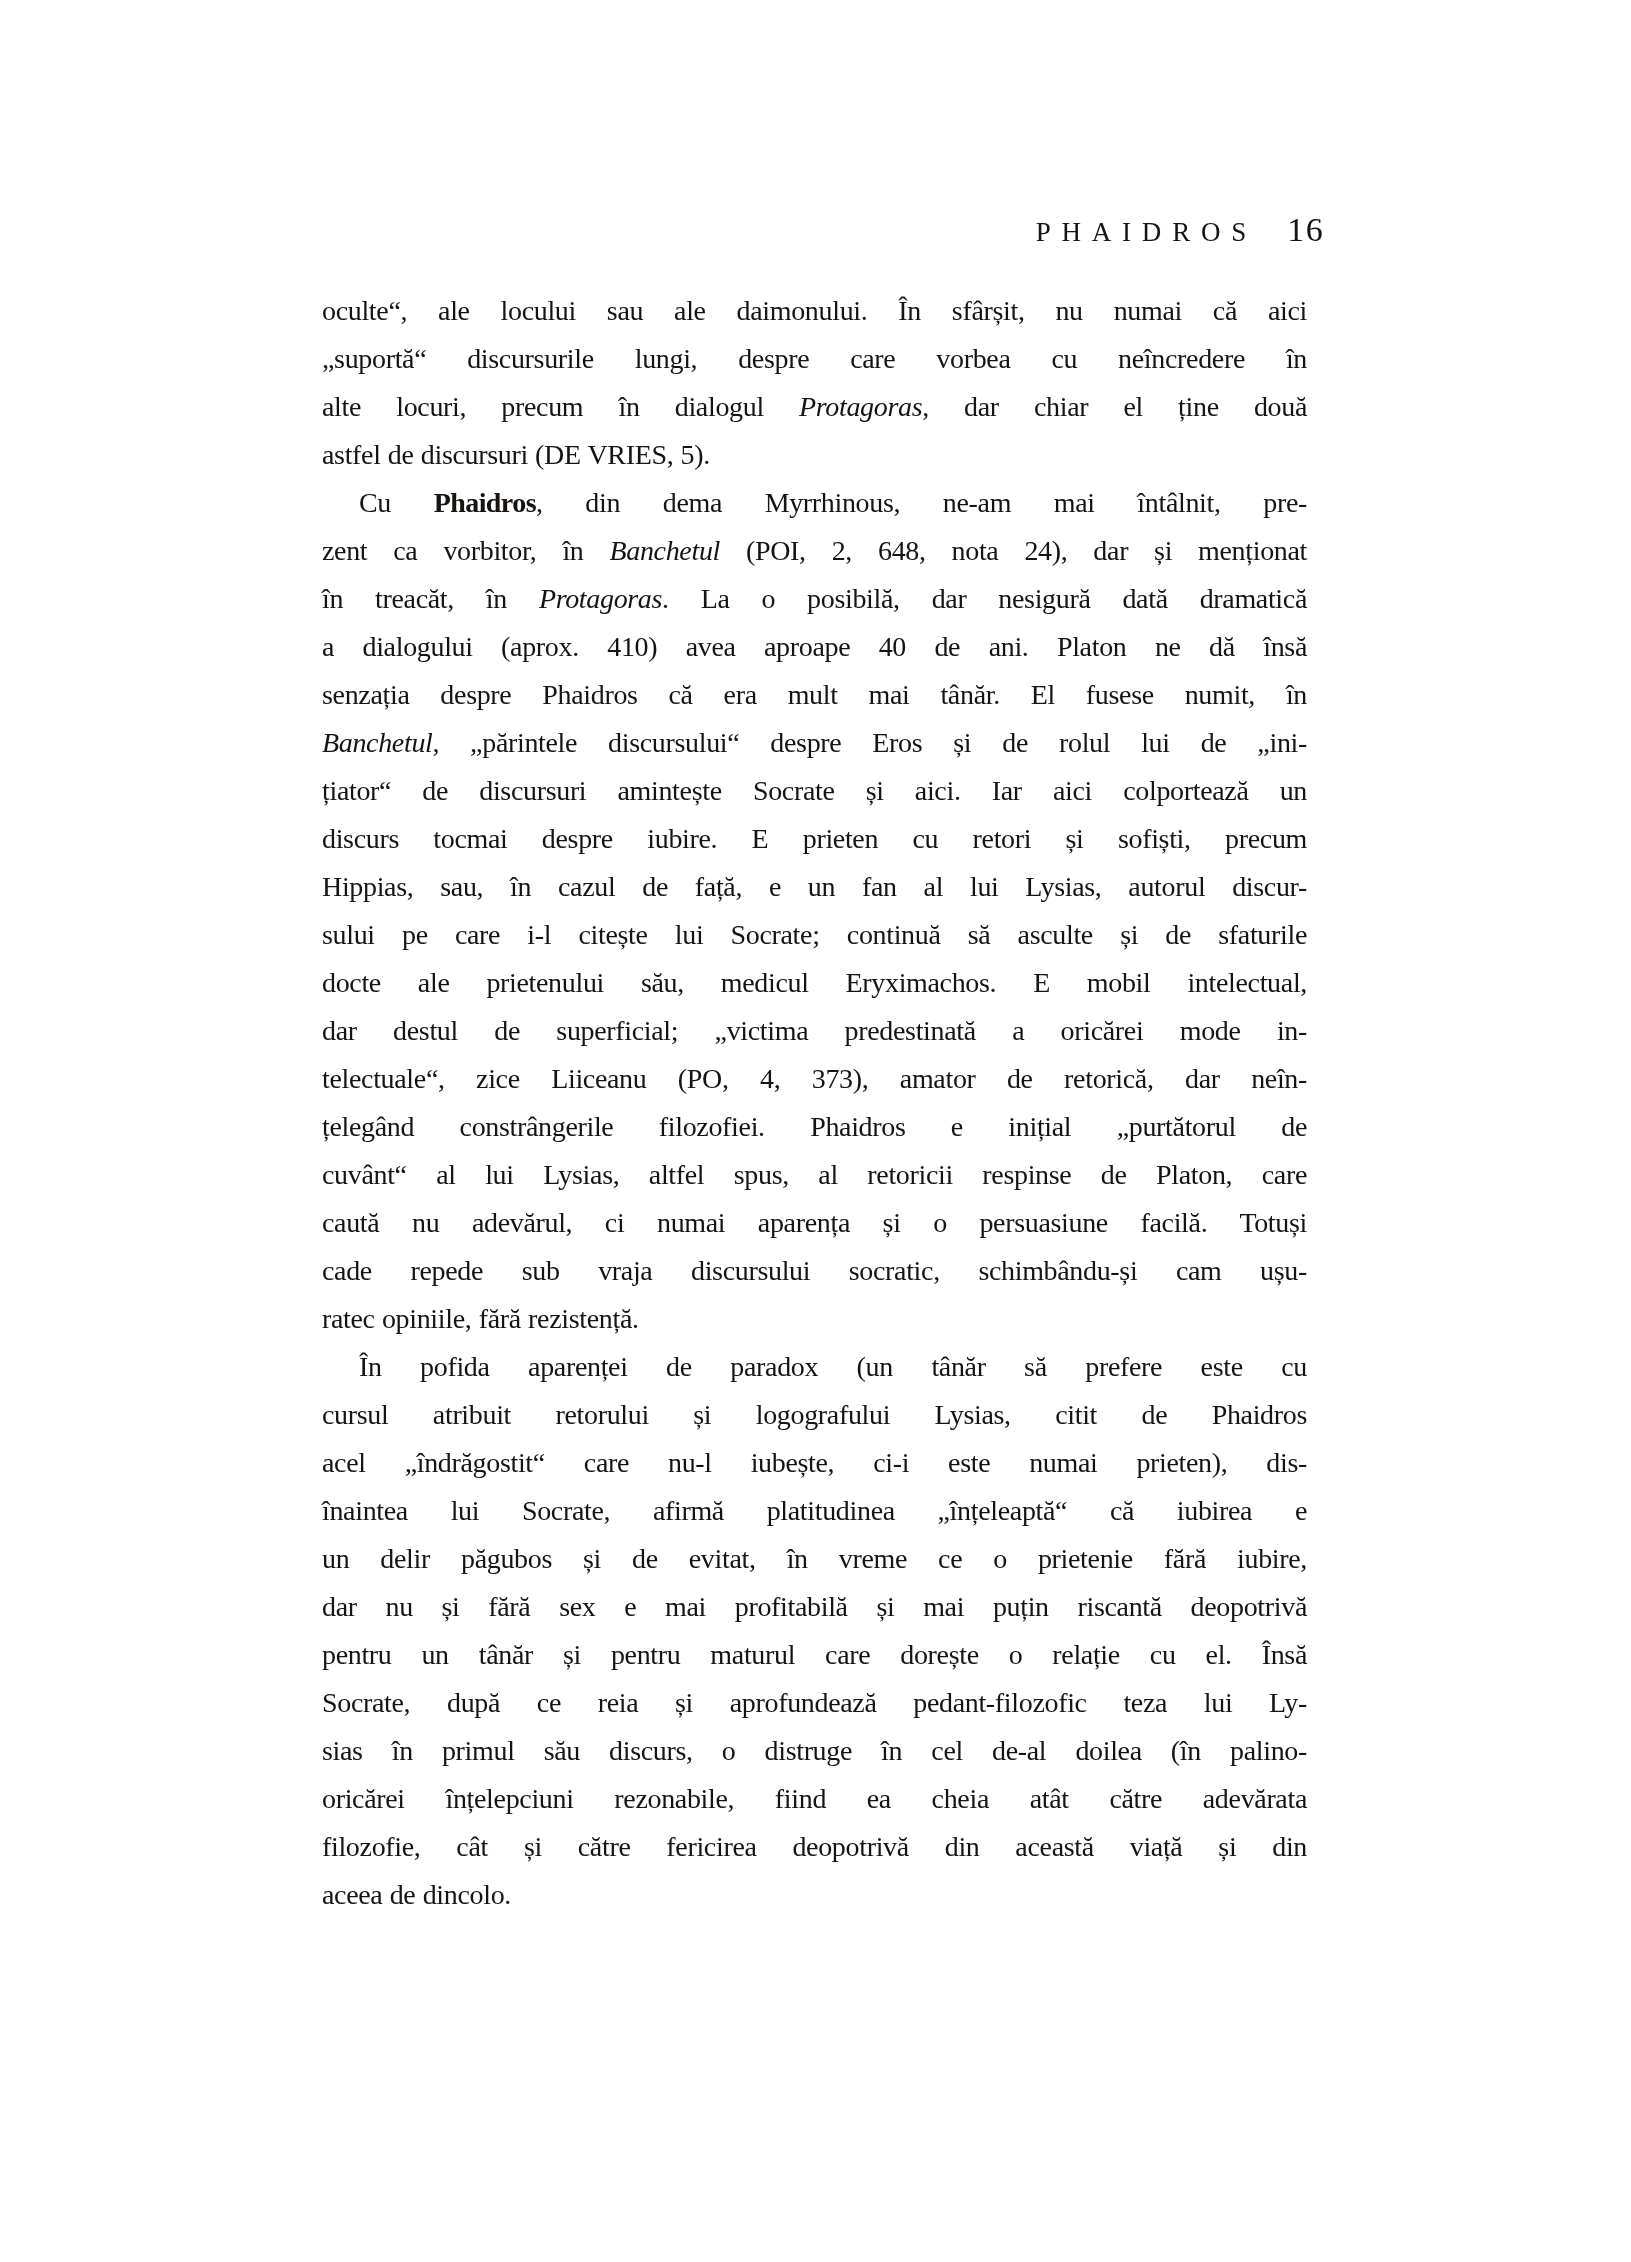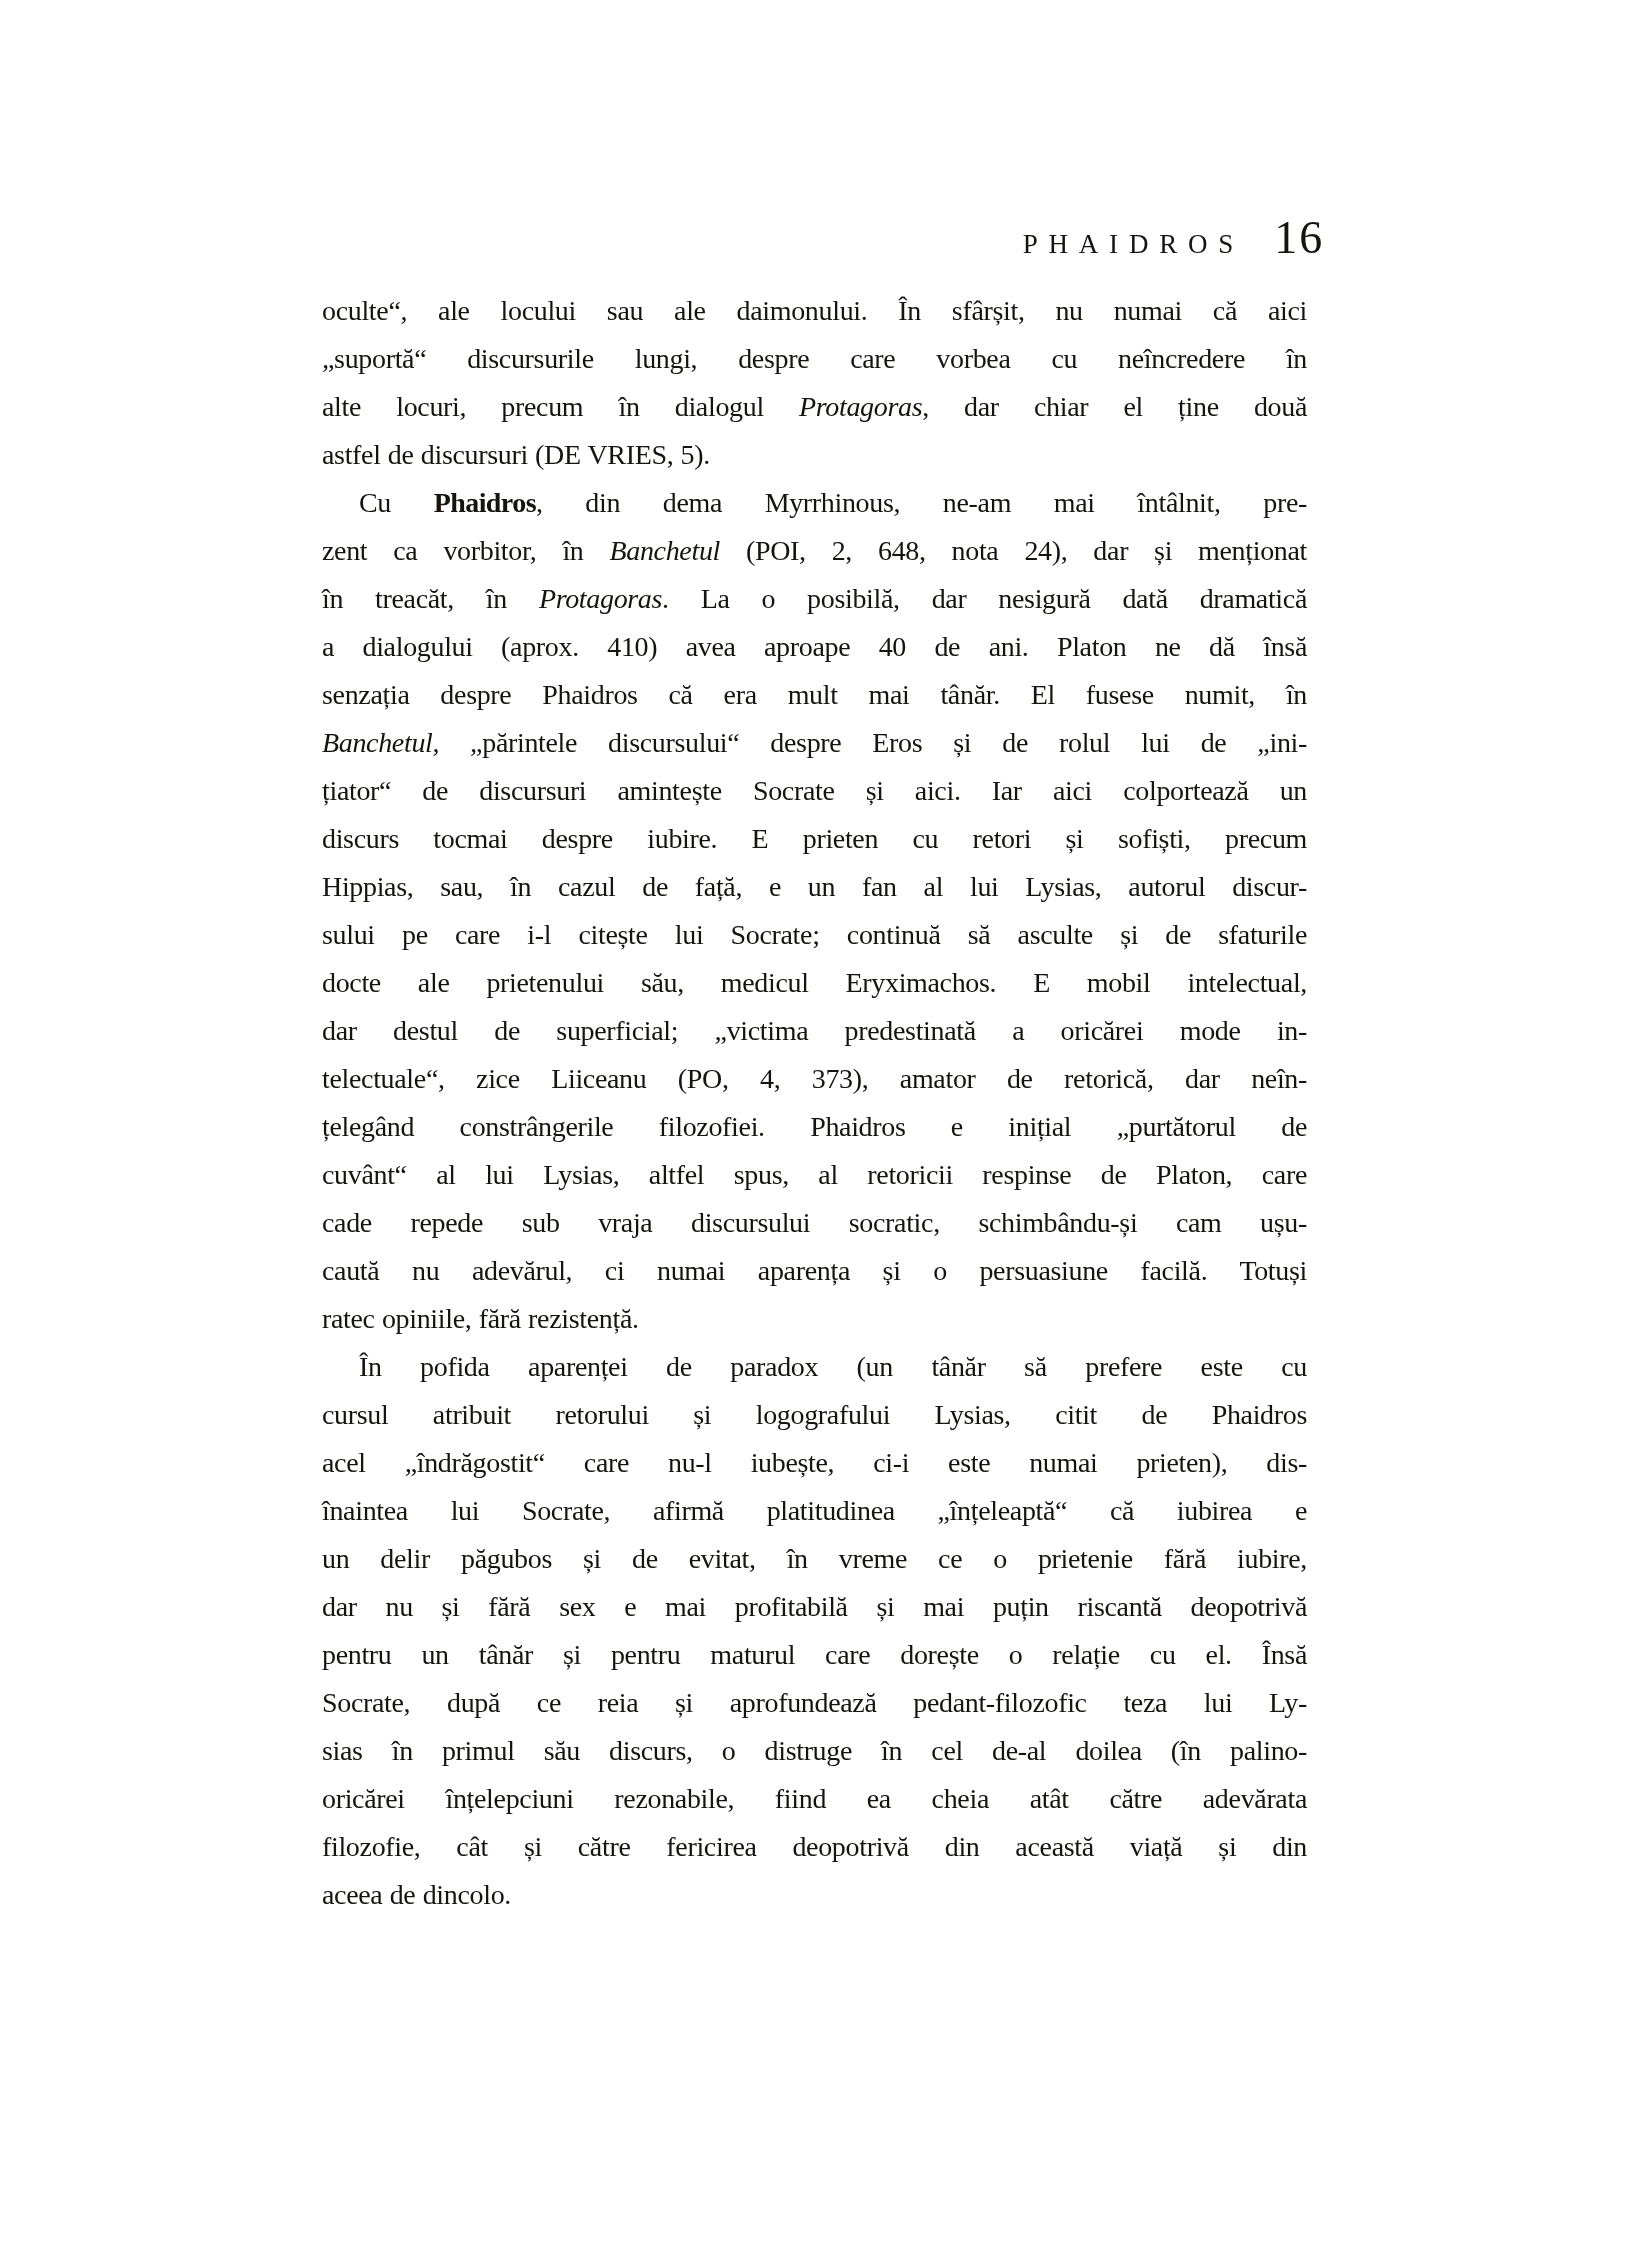--- a/index.html
+++ b/index.html
@@ -24,21 +24,21 @@
     gap: 41px;
     white-space: nowrap;
   }
   .running-header .title {
     font-size: 27px;
     letter-spacing: 0.40em;
     margin-right: -0.40em; 
     font-weight: 400;
   }
   .running-header .pagenum {
-    font-size: 46px;
+    font-size: 34px;
     font-variant-numeric: oldstyle-nums;
     letter-spacing: 0.04em;
   }
   .text-block {
     position: absolute;
     left: 322px;
     top: 287px;
     width: 985px;
     font-size: 28px;
     line-height: 48px;
@@ -82,22 +82,22 @@
     <div class="line"><span class="it">Banchetul</span><span>, „părintele discursului“ despre Eros și de rolul lui de „ini-</span></div>
     <div class="line"><span>țiator“ de discursuri amintește Socrate și aici. Iar aici colportează un</span></div>
     <div class="line"><span>discurs tocmai despre iubire. E prieten cu retori și sofiști, precum</span></div>
     <div class="line"><span>Hippias, sau, în cazul de față, e un fan al lui Lysias, autorul discur-</span></div>
     <div class="line"><span>sului pe care i-l citește lui Socrate; continuă să asculte și de sfaturile</span></div>
     <div class="line"><span>docte ale prietenului său, medicul Eryximachos. E mobil intelectual,</span></div>
     <div class="line"><span>dar destul de superficial; „victima predestinată a oricărei mode in-</span></div>
     <div class="line"><span>telectuale“, zice Liiceanu (PO, 4, 373), amator de retorică, dar neîn-</span></div>
     <div class="line"><span>țelegând constrângerile filozofiei. Phaidros e inițial „purtătorul de</span></div>
     <div class="line"><span>cuvânt“ al lui Lysias, altfel spus, al retoricii respinse de Platon, care</span></div>
+    <div class="line"><span>caută nu adevărul, ci numai aparența și o persuasiune facilă. Totuși</span></div>
     <div class="line"><span>cade repede sub vraja discursului socratic, schimbându-și cam ușu-</span></div>
-    <div class="line"><span>caută nu adevărul, ci numai aparența și o persuasiune facilă. Totuși</span></div>
     <div class="line last"><span>ratec opiniile, fără rezistență.</span></div>
     <div class="line indent"><span>În pofida aparenței de paradox (un tânăr să prefere este cu</span></div>
     <div class="line"><span>cursul atribuit retorului și logografului Lysias, citit de Phaidros</span></div>
     <div class="line"><span>acel „îndrăgostit“ care nu-l iubește, ci-i este numai prieten), dis-</span></div>
     <div class="line"><span>înaintea lui Socrate, afirmă platitudinea „înțeleaptă“ că iubirea e</span></div>
     <div class="line"><span>un delir păgubos și de evitat, în vreme ce o prietenie fără iubire,</span></div>
     <div class="line"><span>dar nu și fără sex e mai profitabilă și mai puțin riscantă deopotrivă</span></div>
     <div class="line"><span>pentru un tânăr și pentru maturul care dorește o relație cu el. Însă</span></div>
     <div class="line"><span>Socrate, după ce reia și aprofundează pedant-filozofic teza lui Ly-</span></div>
     <div class="line"><span>sias în primul său discurs, o distruge în cel de-al doilea (în palino-</span></div>

